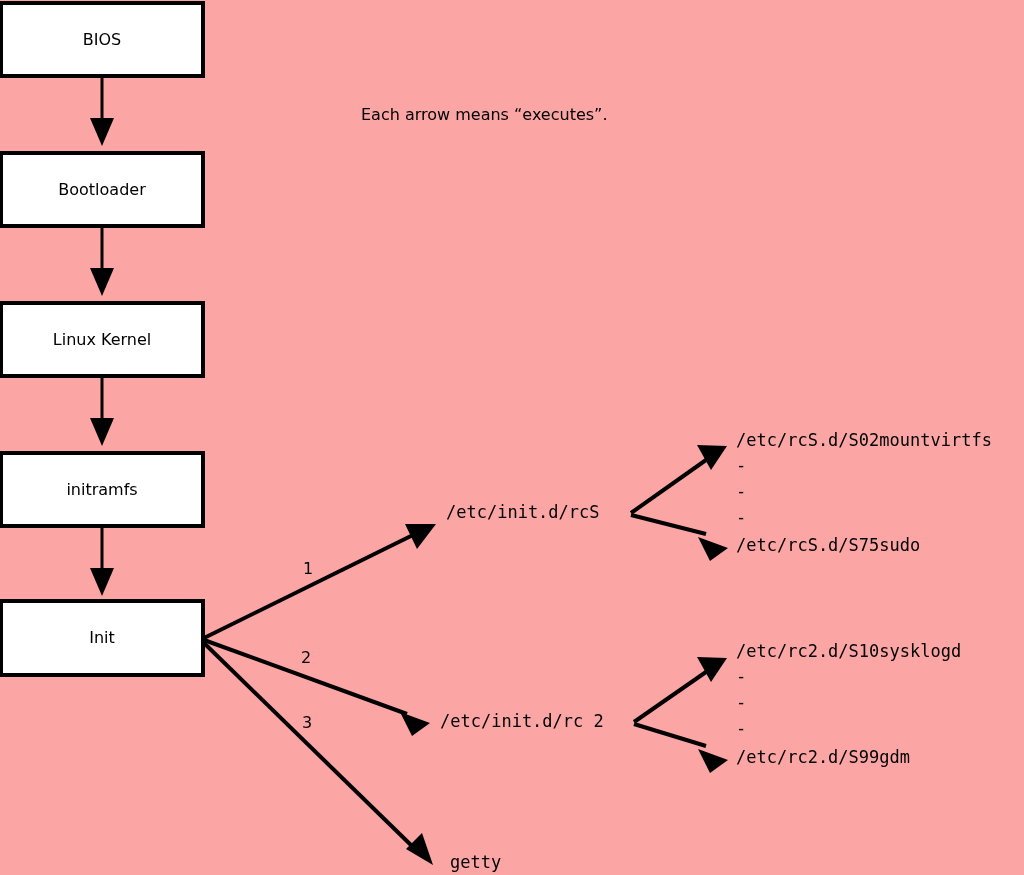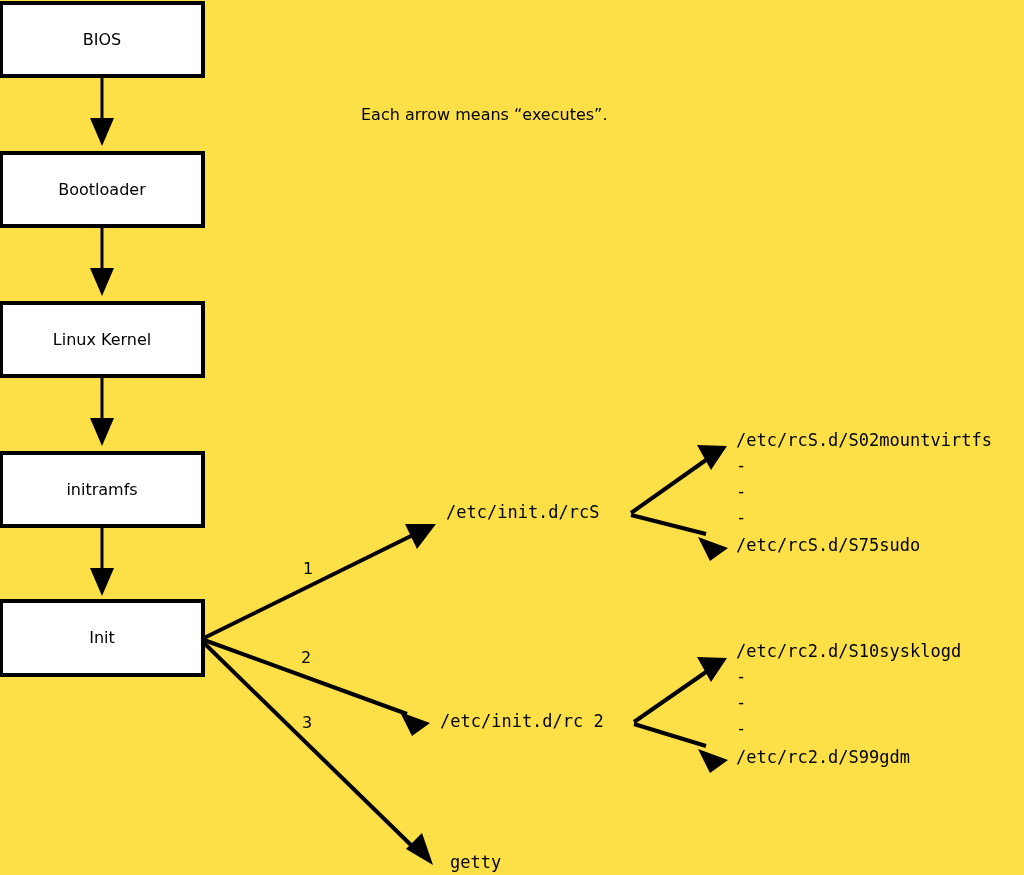--- a/index.html
+++ b/index.html
@@ -5,21 +5,21 @@
 <style>
   html, body {
     margin: 0;
     padding: 0;
     background: #ffffff;
   }
   #canvas {
     position: relative;
     width: 1024px;
     height: 875px;
-    background: #fde047;
+    background: #fca5a5;
     overflow: hidden;
     font-family: "DejaVu Sans", sans-serif;
   }
   svg.diagram {
     position: absolute;
     left: 0;
     top: 0;
     width: 1024px;
     height: 875px;
   }

